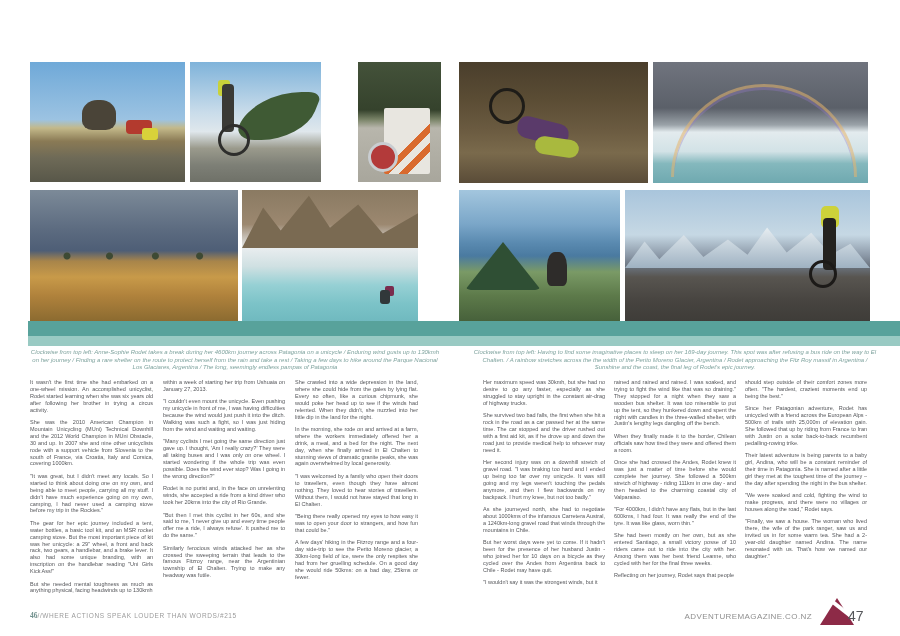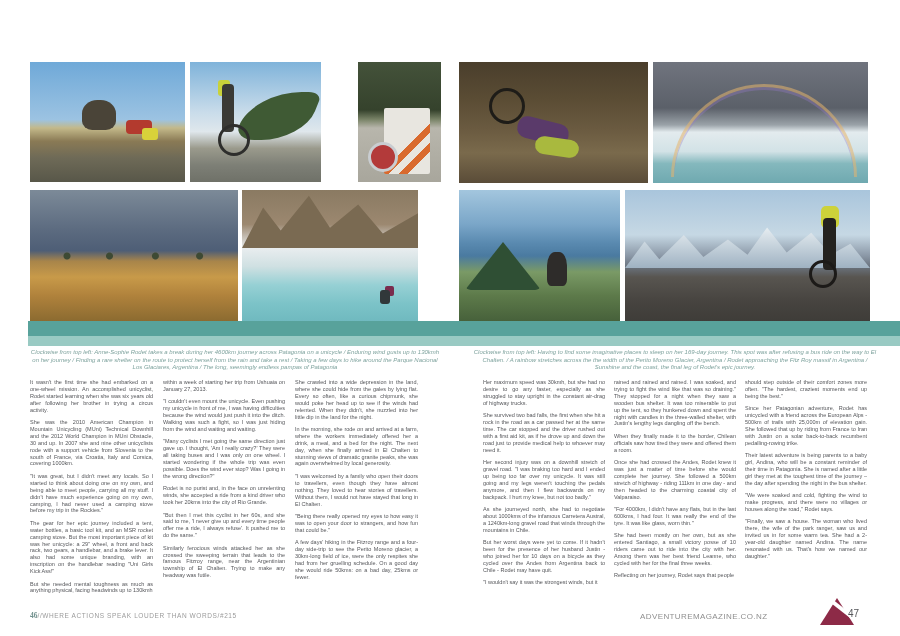--- a/index.html
+++ b/index.html
@@ -66,25 +66,25 @@
   .caption-left{left:30px;}
   .caption-right{left:470px;}
   
   .col{position:absolute;top:379px;width:123px;height:226px;overflow:hidden;font-size:5.5px;line-height:6.9px;color:#55565a;text-align:justify;}
   .col p{margin:0 0 5.5px 0;}
   .c-l1{left:30px;} .c-l2{left:163px;width:122px;} .c-l3{left:295px;}
   .c-r1{left:483px;width:122px;} .c-r2{left:614px;width:122px;} .c-r3{left:745px;width:122px;}
   
   .footer-left{position:absolute;left:30px;top:611px;font-size:6.5px;letter-spacing:0.6px;color:#9b9b9b;white-space:nowrap;}
   .footer-left .pnum{font-size:7.5px;font-weight:bold;color:#6f8f8c;letter-spacing:0;font-family:Liberation Serif, serif;}
-  .footer-site{position:absolute;left:640px;top:612px;width:172px;text-align:left;font-size:8px;letter-spacing:0.4px;color:#8f8f8f;white-space:nowrap;}
+  .footer-site{position:absolute;left:640px;top:612px;width:172px;text-align:right;font-size:8px;letter-spacing:0.4px;color:#8f8f8f;white-space:nowrap;}
   .logo{position:absolute;left:820px;top:598px;width:34px;height:27px;}
   .logo .tri{position:absolute;left:0;top:0;width:34px;height:27px;background:#8d2a47;clip-path:polygon(50% 0,100% 100%,0 100%);}
   .logo .slash{position:absolute;left:8px;top:10px;width:30px;height:4px;background:#ffffff;transform:rotate(38deg);}
-  .footer-pnum-right{position:absolute;left:848px;top:608px;font-size:10px;color:#55565a;}
+  .footer-pnum-right{position:absolute;left:848px;top:608px;font-size:14px;color:#55565a;}
 </style>
 </head>
 <body>
 
 <div class="photo ph-a">
   <div class="figure"></div>
   <div class="gear"></div>
   <div class="bag"></div>
 </div>
 <div class="photo ph-b">

